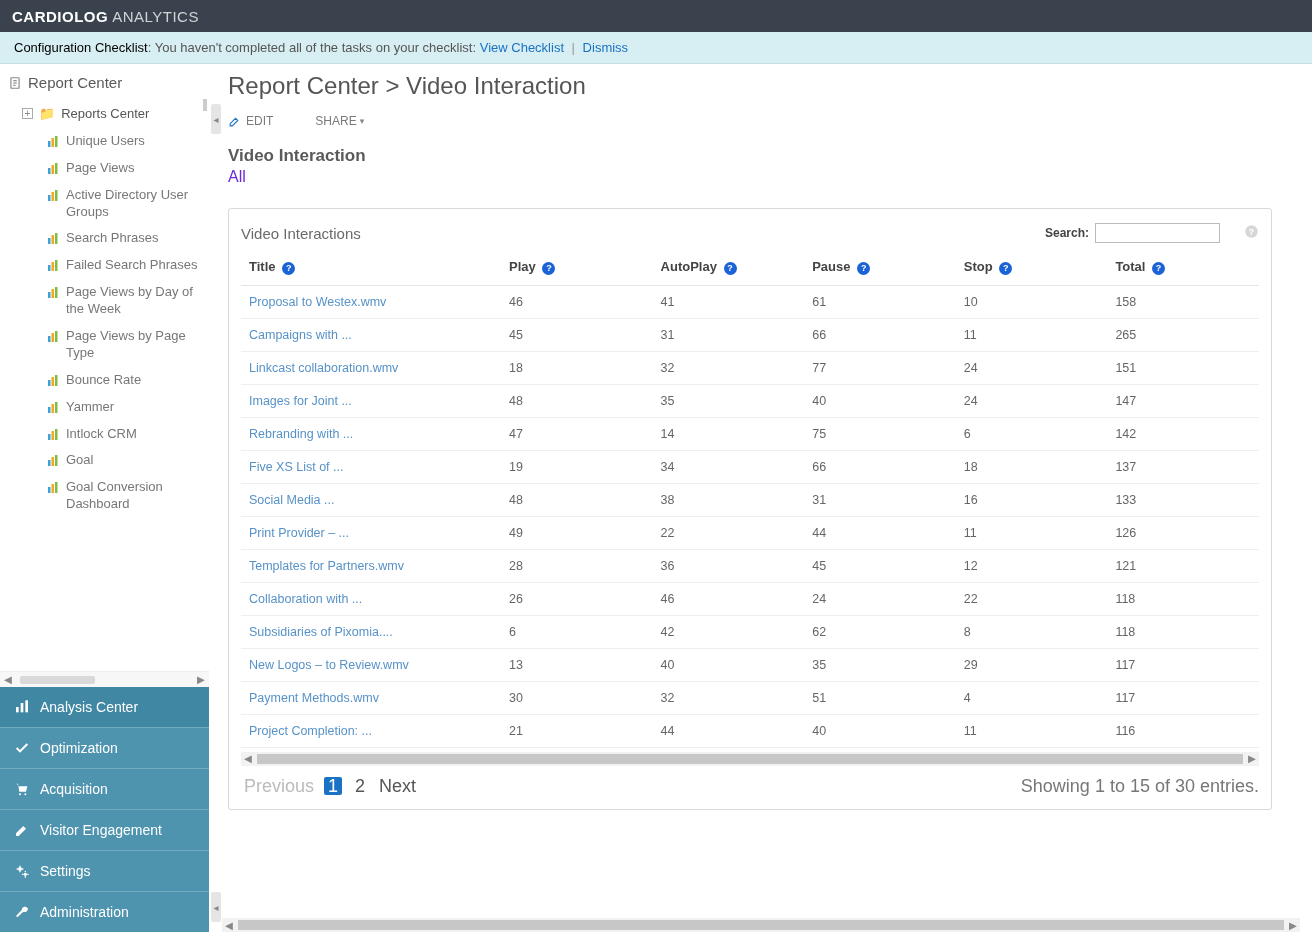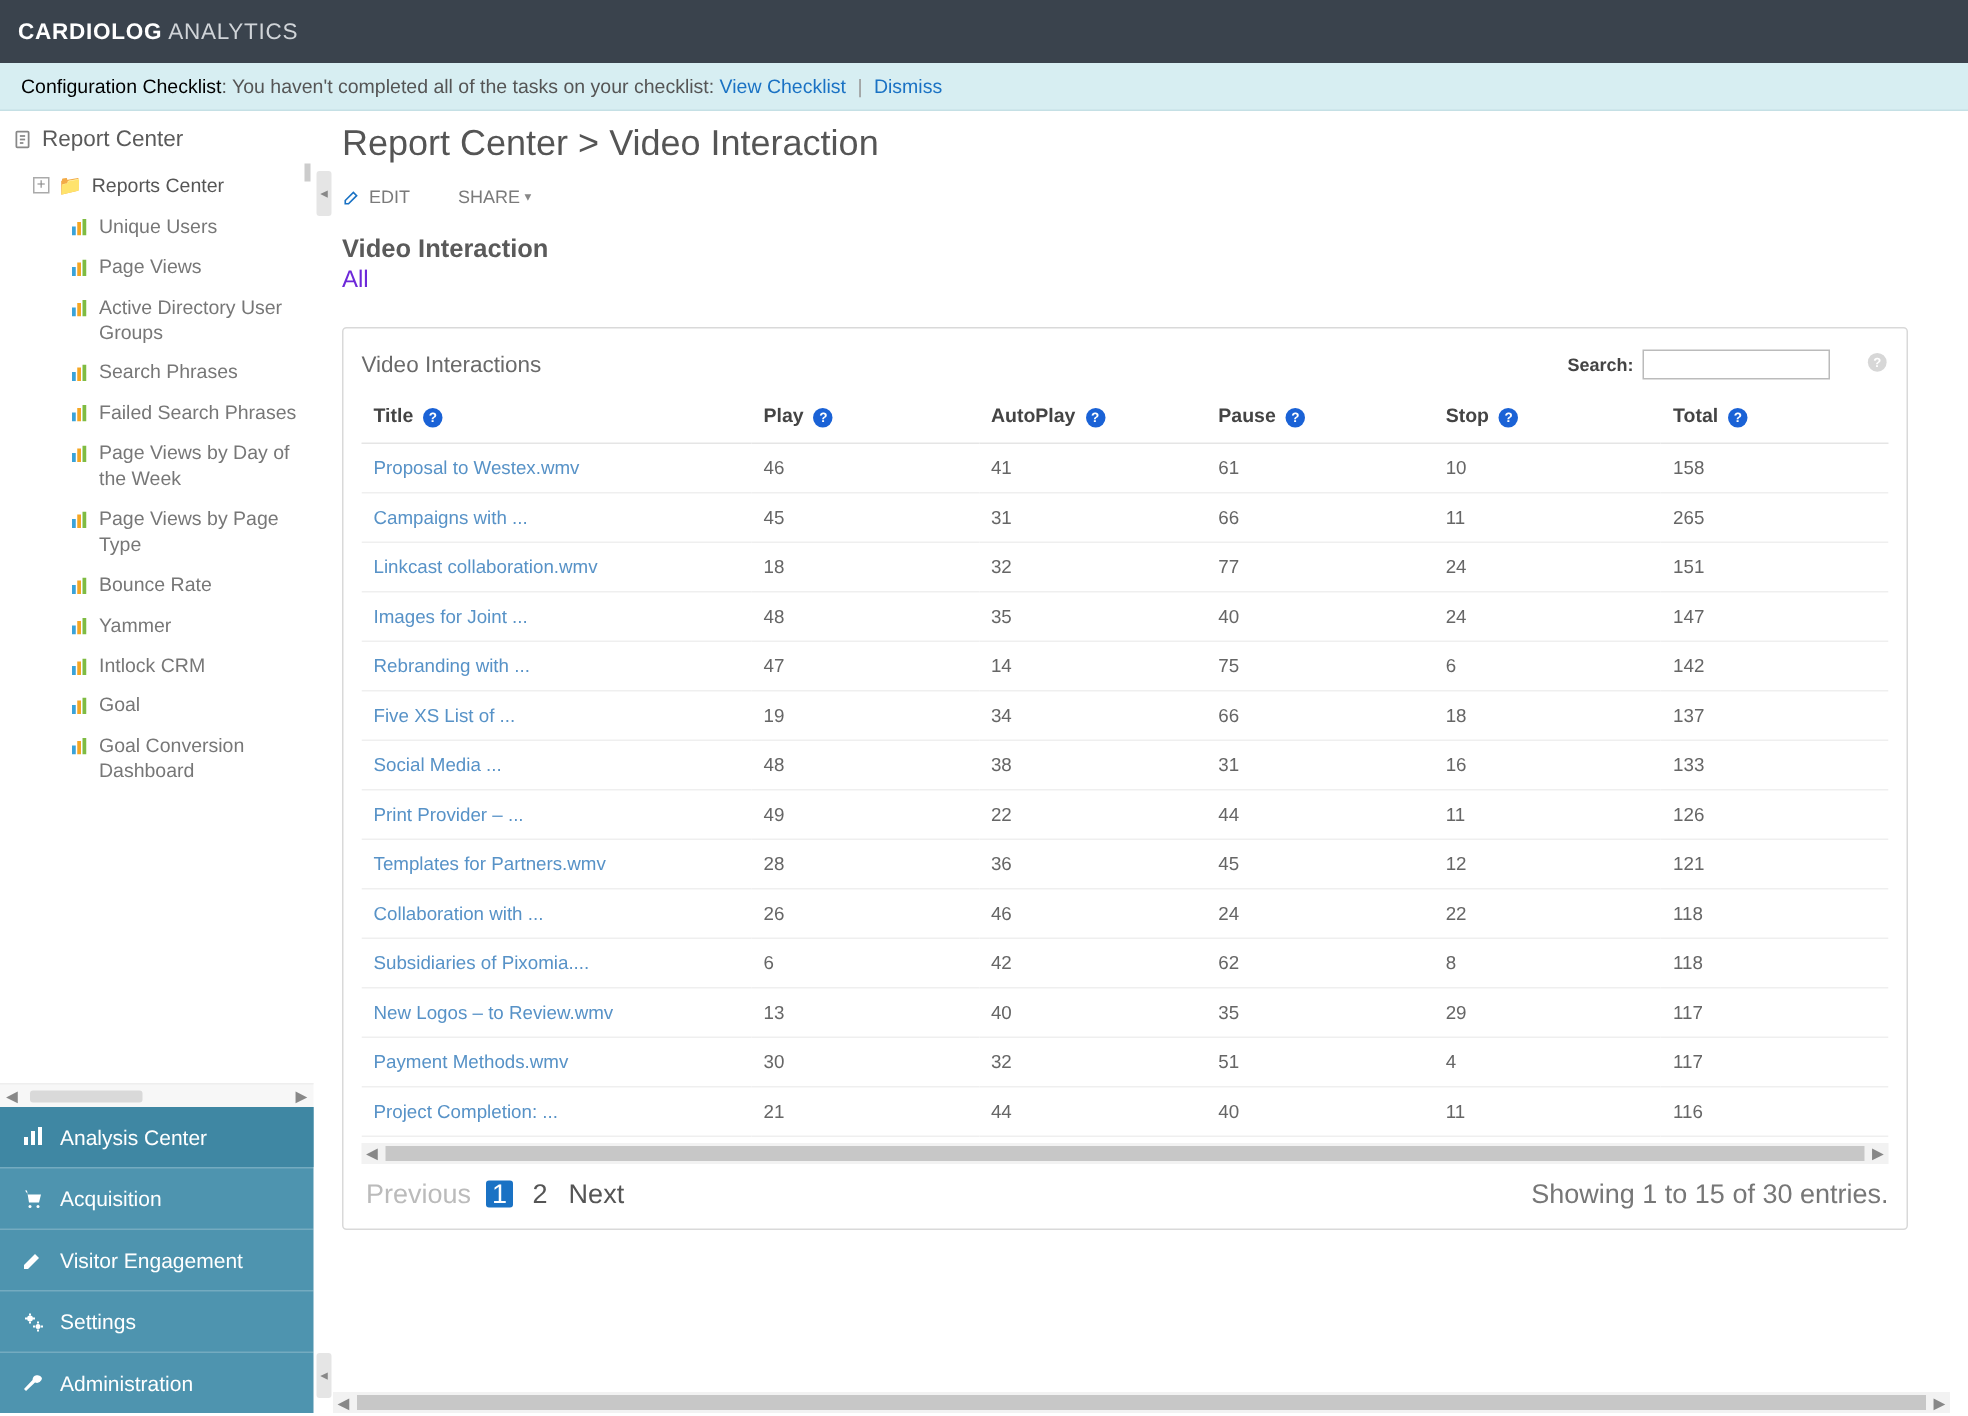--- a/index.html
+++ b/index.html
@@ -1,20 +1,20 @@
 <!DOCTYPE html>
 <html><head>
 <meta charset="utf-8">
 <style>
 * { box-sizing: border-box; margin: 0; padding: 0; }
 body { font-family: "Segoe UI", Tahoma, sans-serif; font-size: 13px; color: #555; background: #fff; }
 a { text-decoration: none; }
 
 
-.topbar { background: #3a434d; color: #f0f0f0; height: 42px; display: flex; align-items: center; padding: 4px 12px; font-size: 15px; letter-spacing: 0.5px; }
+.topbar { background: #3a434d; color: #f0f0f0; height: 32px; display: flex; align-items: center; padding: 4px 12px; font-size: 15px; letter-spacing: 0.5px; }
 .topbar .brand-strong { font-weight: bold; color: #fff; }
 .topbar .brand-light { font-weight: 300; color: #d0d4d8; margin-left: 4px; }
 
 
 .config-banner { background: #d7eef2; color: #555; padding: 8px 14px; font-size: 13px; border-bottom: 1px solid #c5e0e5; }
 .config-banner .title { font-weight: 400; color: #000000; text-align: center; }
 .config-banner a { color: #1a72c4; }
 .config-banner .sep { color: #999; margin: 0 4px; }
 
 
@@ -52,21 +52,21 @@
 .bottom-nav .nav-item.active { background: #3f87a3; }
 
 
 .divider { width: 12px; background: transparent; display: flex; flex-direction: column; align-items: center; justify-content: flex-start; padding-top: 40px; }
 .divider .handle { width: 10px; height: 30px; background: #e5e5e5; border-radius: 2px; display: flex; align-items: center; justify-content: center; color: #888; font-size: 10px; cursor: pointer; }
 .divider .handle.bottom { margin-top: auto; margin-bottom: 10px; }
 
 
 .content { flex: 1; padding: 8px 40px 10px 6px; overflow: hidden; position: relative; }
 .breadcrumb { font-size: 24px; font-weight: 300; color: #555; margin-bottom: 14px; }
-.toolbar { display: flex; align-items: center; gap: 32px; color: #7a7a7a; font-size: 12px; margin-bottom: 18px; }
+.toolbar { display: flex; align-items: center; gap: 42px; color: #7a7a7a; font-size: 12px; margin-bottom: 18px; }
 .toolbar .tb-item { display: flex; align-items: center; cursor: pointer; }
 .toolbar .tb-item .icon { color: #1a72c4; margin-right: 5px; }
 .toolbar .caret { font-size: 9px; margin-left: 3px; color: #888; }
 
 .section-title { font-size: 17px; font-weight: 600; color: #5a5a5a; margin-bottom: 2px; }
 .section-sub { font-size: 16px; color: #6d28d9; margin-bottom: 22px; }
 
 
 .panel { border: 1px solid #d9d9d9; border-radius: 3px; padding: 8px 0 12px 0; }
 .panel-header { display: flex; align-items: center; padding: 6px 12px 10px 12px; }
@@ -247,20 +247,26 @@
     </div>
 
     <div class="bottom-nav">
       <div class="nav-item active">
         <svg class="icon" viewBox="0 0 24 24" fill="currentColor">
             <rect x="3" y="12" width="4" height="8"></rect>
             <rect x="10" y="6" width="4" height="14"></rect>
             <rect x="17" y="2" width="4" height="18"></rect>
           </svg>
         <span>Analysis Center</span>
+      </div>
+      <div class="nav-item">
+        <svg class="icon" viewBox="0 0 24 24" fill="none" stroke="currentColor" stroke-width="3">
+            <polyline points="4 12 9 17 20 6"></polyline>
+          </svg>
+        <span>Optimization</span>
       </div>
       <div class="nav-item">
         <svg class="icon" viewBox="0 0 24 24" fill="currentColor">
             <path d="M4 4h2l2 12h10l2-8H7"></path>
             <circle cx="9" cy="20" r="1.5"></circle>
             <circle cx="17" cy="20" r="1.5"></circle>
           </svg>
         <span>Acquisition</span>
       </div>
       <div class="nav-item">

